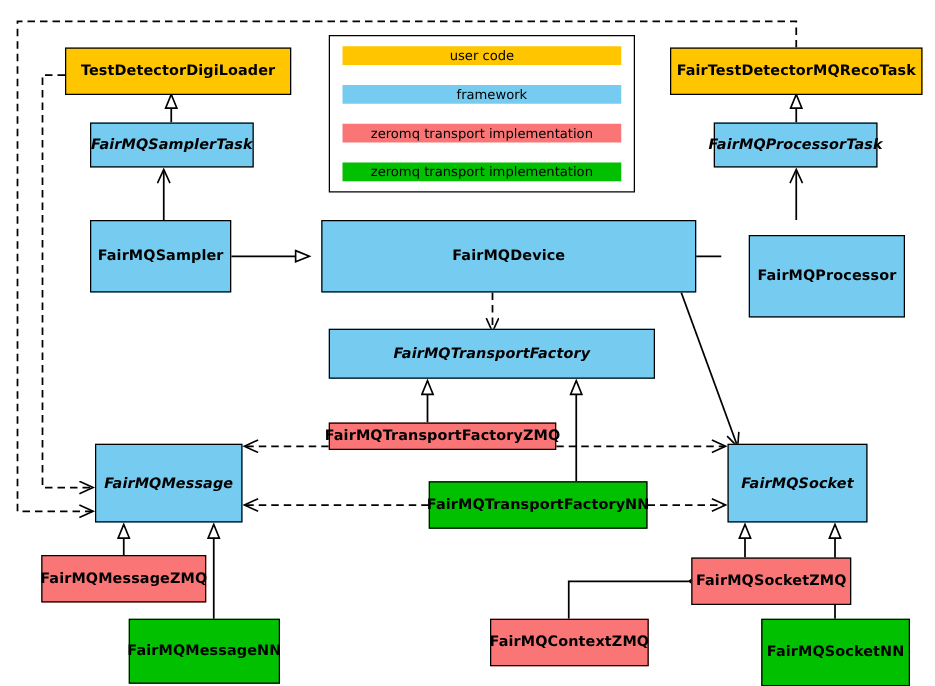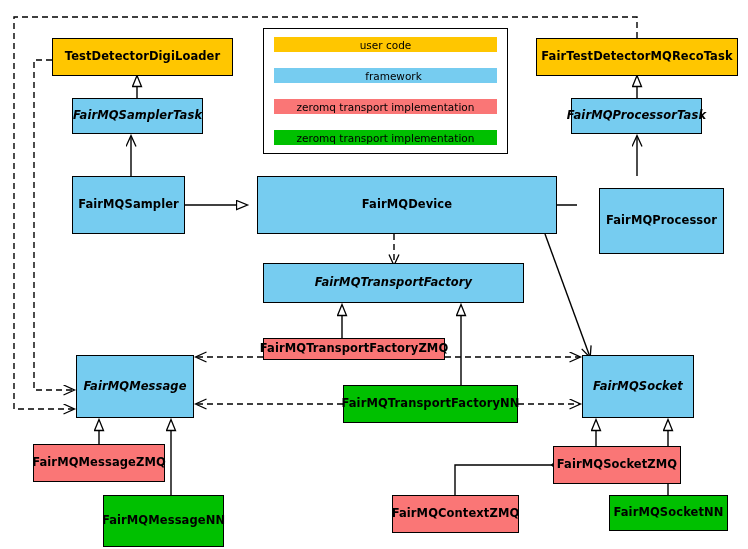--- a/index.html
+++ b/index.html
@@ -215,17 +215,17 @@
   </div>
 
   <div class="node zeromq" style="left:392px; top:495px; width:127px; height:38px;">
     <span>FairMQContextZMQ</span>
   </div>
 
   <div class="node zeromq" style="left:553px; top:446px; width:128px; height:38px;">
     <span>FairMQSocketZMQ</span>
   </div>
 
-  <div class="node nanomsg" style="left:609px; top:495px; width:119px; height:36px;">
+  <div class="node nanomsg" style="left:609px; top:495px; width:119px; height:54px;">
     <span>FairMQSocketNN</span>
   </div>
 
 </div>
 
 </body></html>

